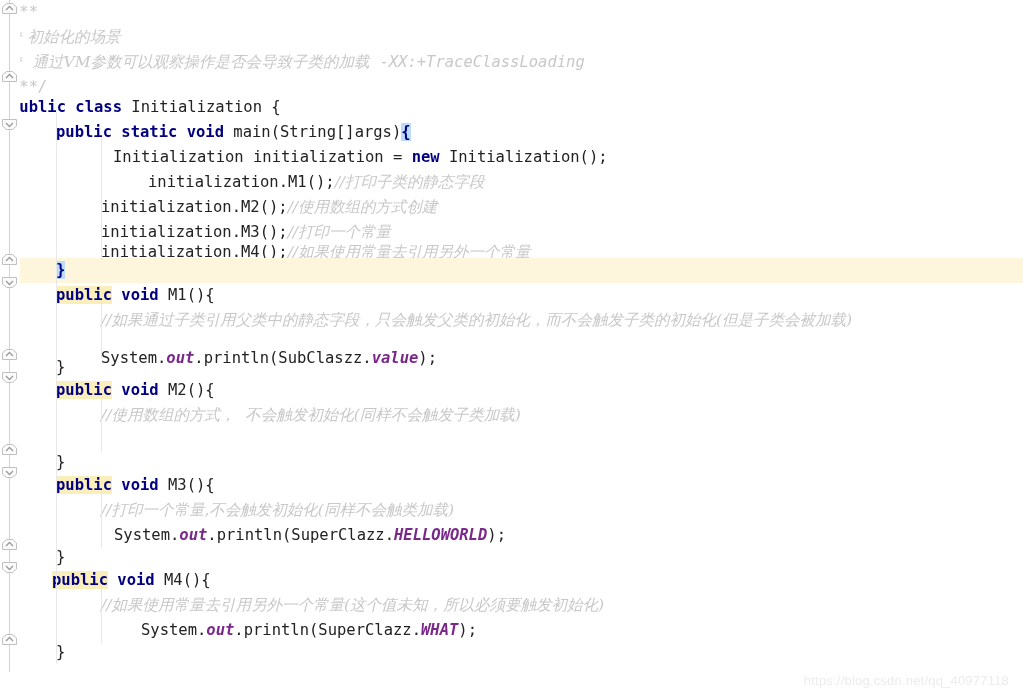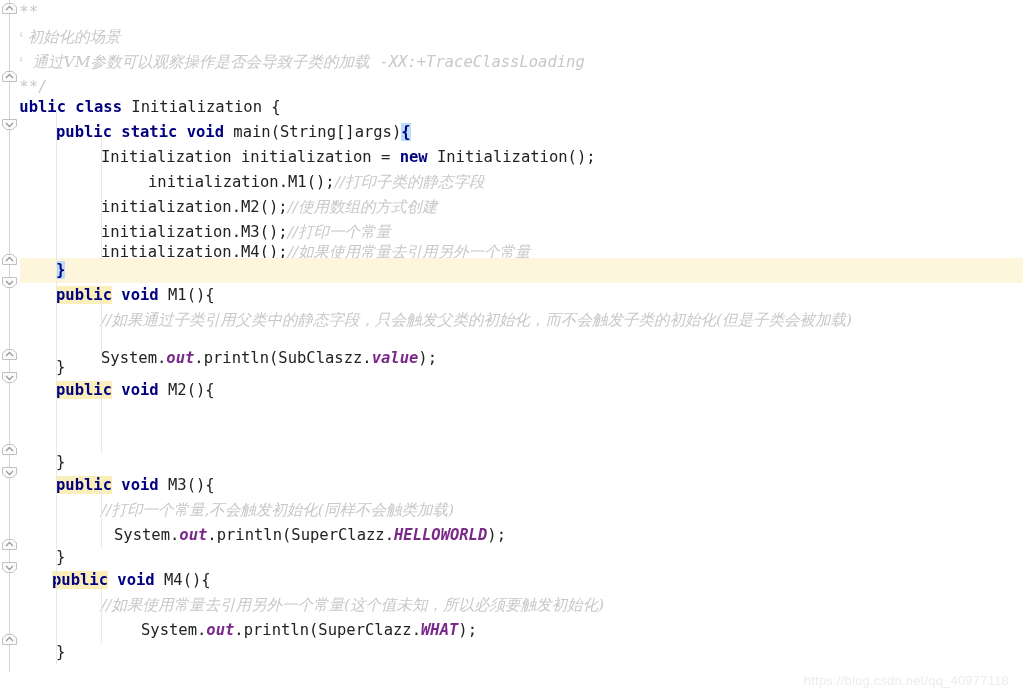--- a/index.html
+++ b/index.html
@@ -116,31 +116,32 @@
       <div class="guide" style="left: 101px; top: 585px; height: 58px;"></div>
     </div>
 
   <div id="code">
       <div class="line" style="top: 0px;"><span class="code-inner" style="left: 10px;"><span class="cmt-m">/**</span></span></div>
       <div class="line" style="top: 25px;"><span class="code-inner" style="left: 10px;"><span class="cmt"> * 初始化的场景</span></span></div>
       <div class="line" style="top: 50px;"><span class="code-inner" style="left: 10px;"><span class="cmt"> *  通过VM参数可以观察操作是否会导致子类的加载  </span><span class="cmt-m">-XX:+TraceClassLoading</span></span></div>
       <div class="line" style="top: 75px;"><span class="code-inner" style="left: 10px;"><span class="cmt-m"> **/</span></span></div>
       <div class="line" style="top: 95px;"><span class="code-inner" style="left: 10px;"><span class="kw">public class </span><span class="plain">Initialization {</span></span></div>
       <div class="line" style="top: 120px;"><span class="code-inner" style="left: 56px;"><span class="kw">public static void </span><span class="plain">main(String[]args)</span><span class="brace-m">{</span></span></div>
-      <div class="line" style="top: 145px;"><span class="code-inner" style="left: 101px;"><span class="plain">Initialization initialization = </span><span class="kw">new </span><span class="plain">Initialization();</span></span></div>
+      <div class="line" style="top: 145px;"><span class="code-inner" style="left: 101px; padding-left: 12px;"><span class="plain">Initialization initialization = </span><span class="kw">new </span><span class="plain">Initialization();</span></span></div>
       <div class="line" style="top: 170px;"><span class="code-inner" style="left: 101px; padding-left: 47px;"><span class="plain">initialization.M1();</span><span class="cmt">//打印子类的静态字段</span></span></div>
       <div class="line" style="top: 195px;"><span class="code-inner" style="left: 101px;"><span class="plain">initialization.M2();</span><span class="cmt">//使用数组的方式创建</span></span></div>
       <div class="line" style="top: 220px;"><span class="code-inner" style="left: 101px;"><span class="plain">initialization.M3();</span><span class="cmt">//打印一个常量</span></span></div>
       <div class="line" style="top: 240px;"><span class="code-inner" style="left: 101px;"><span class="plain">initialization.M4();</span><span class="cmt">//如果使用常量去引用另外一个常量</span></span></div>
       <div class="line hl" style="top: 258px;"><span class="code-inner" style="left: 56px;"><span class="brace-m">}</span></span></div>
       <div class="line" style="top: 283px;"><span class="code-inner" style="left: 56px;"><span class="kw-hl">public</span><span class="kw"> void </span><span class="plain">M1(){</span></span></div>
       <div class="line" style="top: 308px;"><span class="code-inner" style="left: 101px;"><span class="cmt">//如果通过子类引用父类中的静态字段，只会触发父类的初始化，而不会触发子类的初始化(但是子类会被加载)</span></span></div>
       <div class="line" style="top: 346px;"><span class="code-inner" style="left: 101px;"><span class="plain">System.</span><span class="field">out</span><span class="plain">.println(SubClaszz.</span><span class="field">value</span><span class="plain">);</span></span></div>
       <div class="line" style="top: 355px;"><span class="code-inner" style="left: 56px;"><span class="plain">}</span></span></div>
       <div class="line" style="top: 378px;"><span class="code-inner" style="left: 56px;"><span class="kw-hl">public</span><span class="kw"> void </span><span class="plain">M2(){</span></span></div>
+      <div class="line" style="top: 403px;"><span class="code-inner" style="left: 101px;"><span class="cmt">//使用数组的方式，  不会触发初始化(同样不会触发子类加载)</span></span></div>
       <div class="line" style="top: 450px;"><span class="code-inner" style="left: 56px;"><span class="plain">}</span></span></div>
       <div class="line" style="top: 473px;"><span class="code-inner" style="left: 56px;"><span class="kw-hl">public</span><span class="kw"> void </span><span class="plain">M3(){</span></span></div>
       <div class="line" style="top: 498px;"><span class="code-inner" style="left: 101px;"><span class="cmt">//打印一个常量,不会触发初始化(同样不会触类加载)</span></span></div>
       <div class="line" style="top: 523px;"><span class="code-inner" style="left: 114px;"><span class="plain">System.</span><span class="field">out</span><span class="plain">.println(SuperClazz.</span><span class="const">HELLOWORLD</span><span class="plain">);</span></span></div>
       <div class="line" style="top: 545px;"><span class="code-inner" style="left: 56px;"><span class="plain">}</span></span></div>
       <div class="line" style="top: 568px;"><span class="code-inner" style="left: 52px;"><span class="kw-hl">public</span><span class="kw"> void </span><span class="plain">M4(){</span></span></div>
       <div class="line" style="top: 593px;"><span class="code-inner" style="left: 101px;"><span class="cmt">//如果使用常量去引用另外一个常量(这个值未知，所以必须要触发初始化)</span></span></div>
       <div class="line" style="top: 618px;"><span class="code-inner" style="left: 101px; margin-left: 40px;"><span class="plain">System.</span><span class="field">out</span><span class="plain">.println(SuperClazz.</span><span class="const">WHAT</span><span class="plain">);</span></span></div>
       <div class="line" style="top: 640px;"><span class="code-inner" style="left: 56px;"><span class="plain">}</span></span></div>
       <div class="line" style="top: 663px;"><span class="code-inner" style="left: 10px;"><span class="plain">}</span></span></div>

